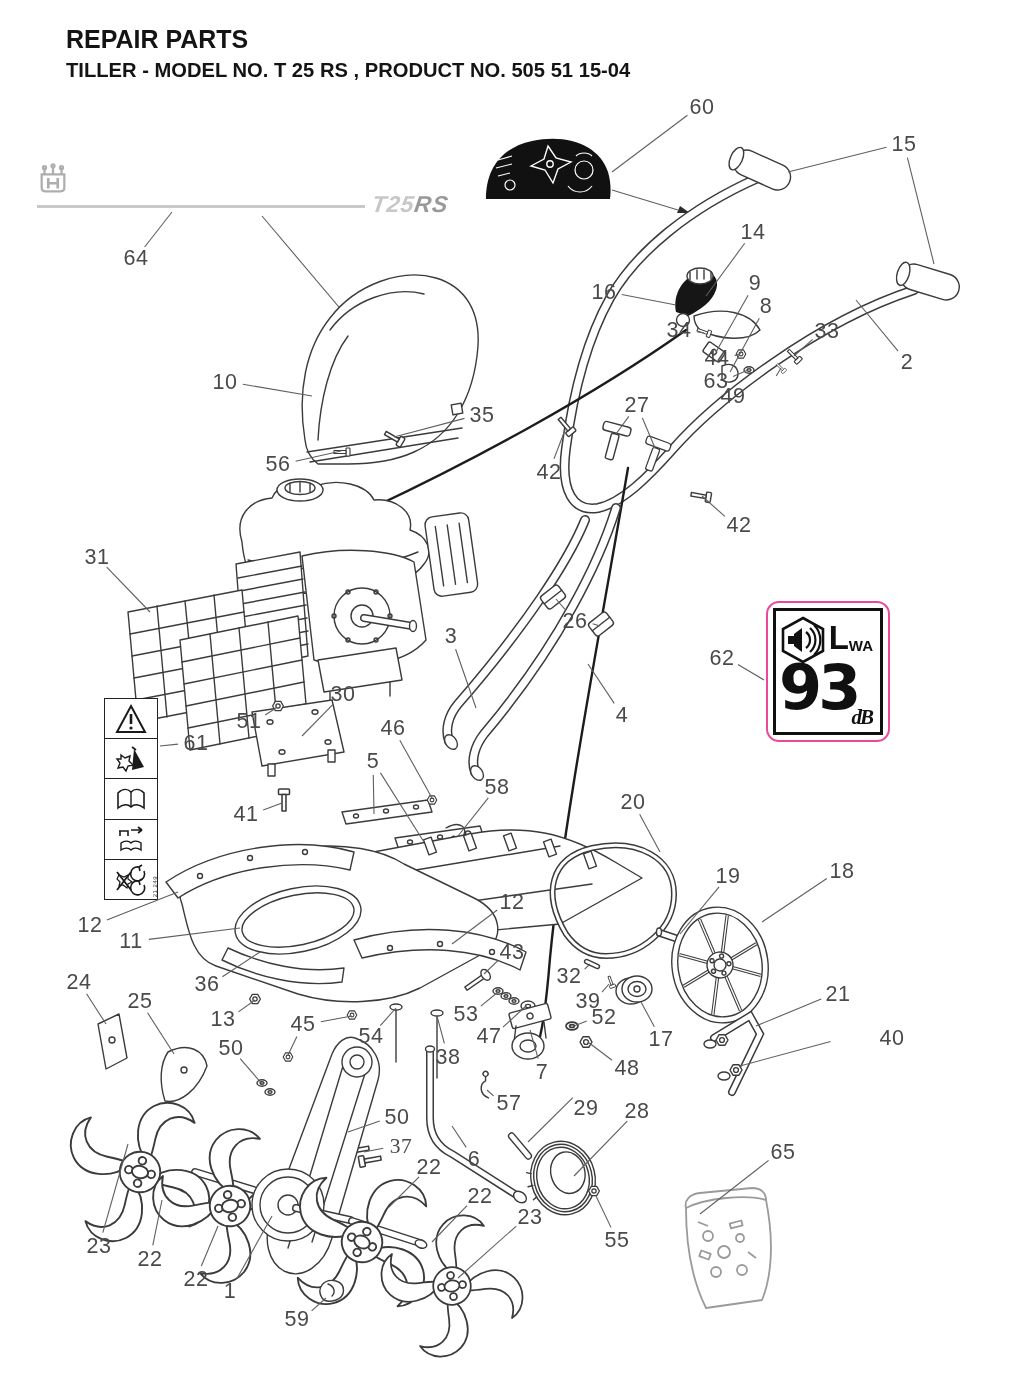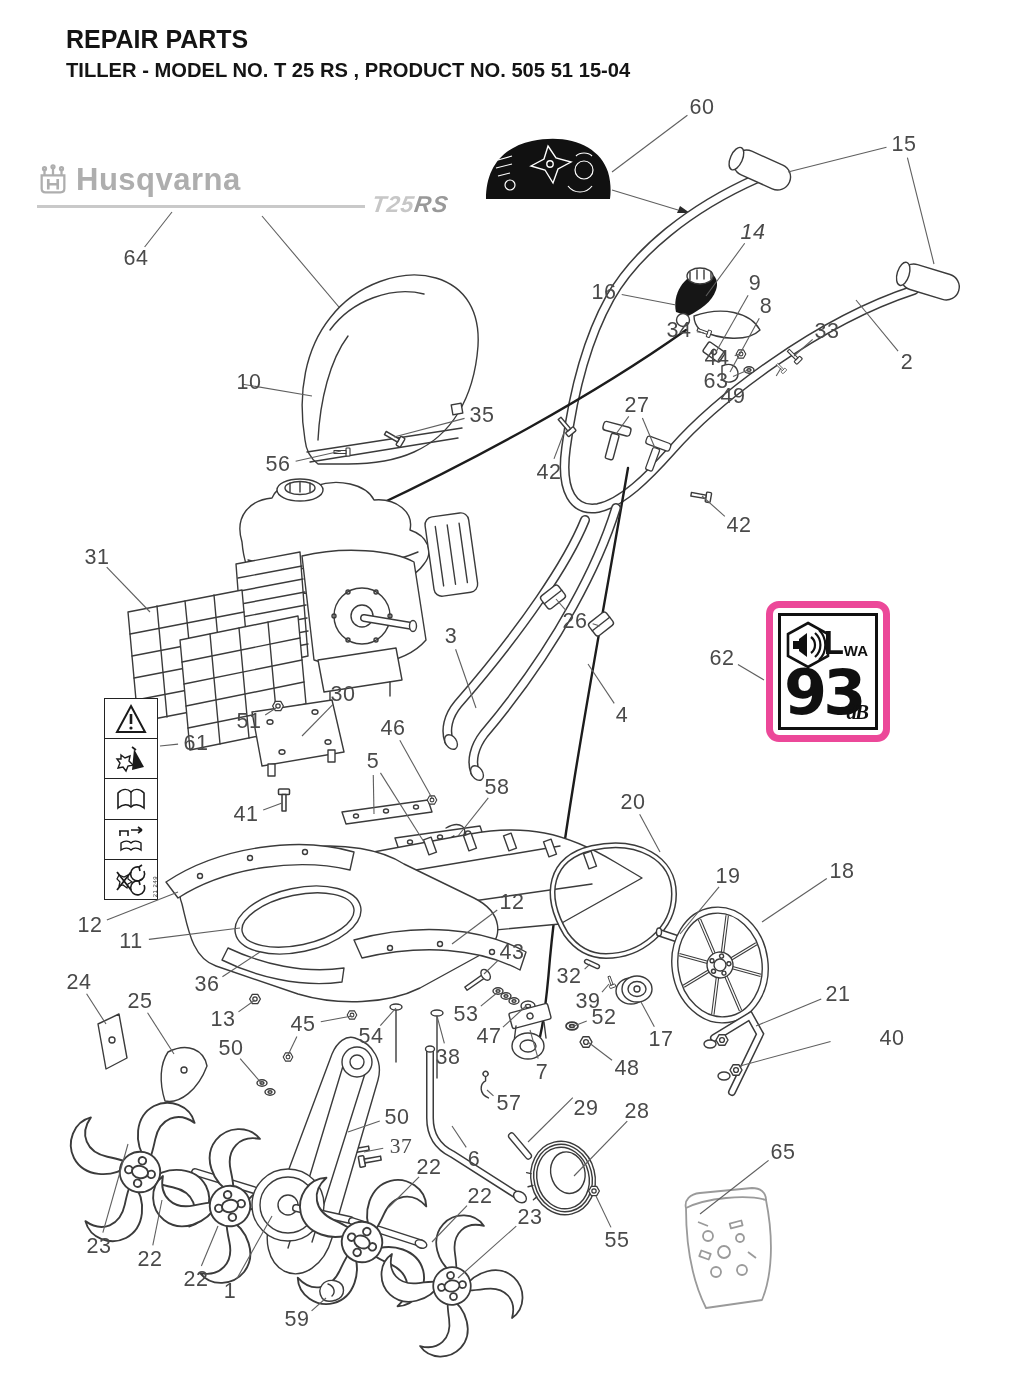--- a/index.html
+++ b/index.html
@@ -20,21 +20,21 @@
   .model .rs{color:#999;}
   
   .art{position:absolute;left:0;top:0;z-index:1;}
   .overlay{z-index:2;}
   #leader-layer{position:absolute;left:0;top:0;z-index:3;pointer-events:none;}
   #callout-layer{position:absolute;left:0;top:0;width:100%;height:100%;z-index:4;pointer-events:none;}
   .callout{position:absolute;transform:translate(-50%,-50%);font-size:21.5px;color:#4a4a4a;
            letter-spacing:.5px;transform-origin:center;}
   
   .noise-label{position:absolute;left:766px;top:601px;width:124px;height:141px;z-index:2;
-               background:#fff;border:7px solid #ec4899;border-radius:13px;padding:5px;box-sizing:border-box;}
+               background:#fff;border:2px solid #ec4899;border-radius:13px;padding:5px;box-sizing:border-box;}
   .noise-inner{position:relative;width:100%;height:100%;border:3px solid #101010;box-sizing:border-box;}
   .lwa{position:absolute;right:7px;top:8px;font-weight:700;color:#101010;}
   .lwa .big{font-size:33px;}
   .lwa .sub{font-size:15px;vertical-align:-2px;font-weight:700;}
   .noise-value{position:absolute;left:3px;top:40px;font-size:62px;font-weight:900;color:#101010;
                letter-spacing:-4px;font-family:"DejaVu Sans",sans-serif;}
   .noise-unit{position:absolute;right:8px;bottom:2px;font-size:21px;font-weight:700;font-style:italic;
               font-family:"Liberation Serif",serif;color:#101010;letter-spacing:-2px;}
   
   .warn-strip{position:absolute;left:104px;top:698px;width:54px;height:202px;z-index:2;background:#fff;
@@ -68,21 +68,20 @@
     <svg width="34" height="34" viewBox="0 0 36 36">
       <g fill="none" stroke="#aeaeae" stroke-width="2.4">
         <path d="M6,13 L30,13 L30,27 Q30,31 26,31 L10,31 Q6,31 6,27 Z"></path>
         <path d="M9,13 V7 M18,13 V5 M27,13 V7"></path>
         <circle cx="9" cy="6" r="1.6"></circle>
           <circle cx="18" cy="4" r="1.6"></circle>
           <circle cx="27" cy="6" r="1.6"></circle>
         <path d="M13,17 V28 M23,17 V28 M13,22.5 H23" stroke-width="2.8"></path>
       </g>
     </svg>
-    <span class="brand-name">Husqvarna</span>
   </div>
   <div class="brand-rule overlay" style="position:absolute;"></div>
   <div class="model overlay" style="position:absolute;">
     <span class="t25">T25</span><span class="rs">RS</span>
   </div>
 
   <svg class="art" width="1024" height="1387" viewBox="0 0 1024 1387">
     <defs>
       <path id="blade" class="w" d="M8,4 C20,-10 40,-12 50,0 C58,10 56,26 44,32 C50,18 42,6 26,6 C18,6 11,6 8,4 Z"></path>
       <g id="tine">
@@ -597,32 +596,32 @@
       <line x1="102.82865561573794" y1="1232.5336940411976" x2="128" y2="1144"></line>
       <line x1="152.79032812308566" y1="1245.2808867281622" x2="162" y2="1200"></line>
       <line x1="201.36728740298122" y1="1266.0697167109997" x2="218" y2="1226"></line>
       <line x1="236.84044716504582" y1="1278.7849157767039" x2="272" y2="1216"></line>
       <line x1="311.5789581877744" y1="1310.7888626298743" x2="326" y2="1298"></line>
       <line x1="610.9697857929908" y1="1227.3652654710286" x2="596" y2="1196"></line>
     </svg>
   <div id="callout-layer">
       <div class="callout" style="left: 702px; top: 107px;">60</div>
       <div class="callout" style="left: 904px; top: 144px;">15</div>
-      <div class="callout" style="left: 753px; top: 232px; font-style: italic;">14</div>
+      <div class="callout" style="left: 753px; top: 232px;">14</div>
       <div class="callout" style="left: 604px; top: 292px;">16</div>
       <div class="callout" style="left: 755px; top: 283px;">9</div>
       <div class="callout" style="left: 766px; top: 306px;">8</div>
       <div class="callout" style="left: 679px; top: 330px;">34</div>
       <div class="callout" style="left: 717px; top: 358px;">44</div>
       <div class="callout" style="left: 716px; top: 381px;">63</div>
       <div class="callout" style="left: 827px; top: 331px;">33</div>
       <div class="callout" style="left: 733px; top: 388px; margin-top: 8px;">49</div>
       <div class="callout" style="left: 907px; top: 362px;">2</div>
       <div class="callout" style="left: 136px; top: 258px;">64</div>
-      <div class="callout" style="left: 225px; top: 382px; margin-left: 24px;">10</div>
+      <div class="callout" style="left: 225px; top: 382px;">10</div>
       <div class="callout" style="left: 482px; top: 415px;">35</div>
       <div class="callout" style="left: 278px; top: 464px;">56</div>
       <div class="callout" style="left: 549px; top: 472px;">42</div>
       <div class="callout" style="left: 637px; top: 405px;">27</div>
       <div class="callout" style="left: 739px; top: 525px;">42</div>
       <div class="callout" style="left: 97px; top: 557px;">31</div>
       <div class="callout" style="left: 575px; top: 621px;">26</div>
       <div class="callout" style="left: 451px; top: 636px;">3</div>
       <div class="callout" style="left: 622px; top: 715px;">4</div>
       <div class="callout" style="left: 722px; top: 658px;">62</div>

